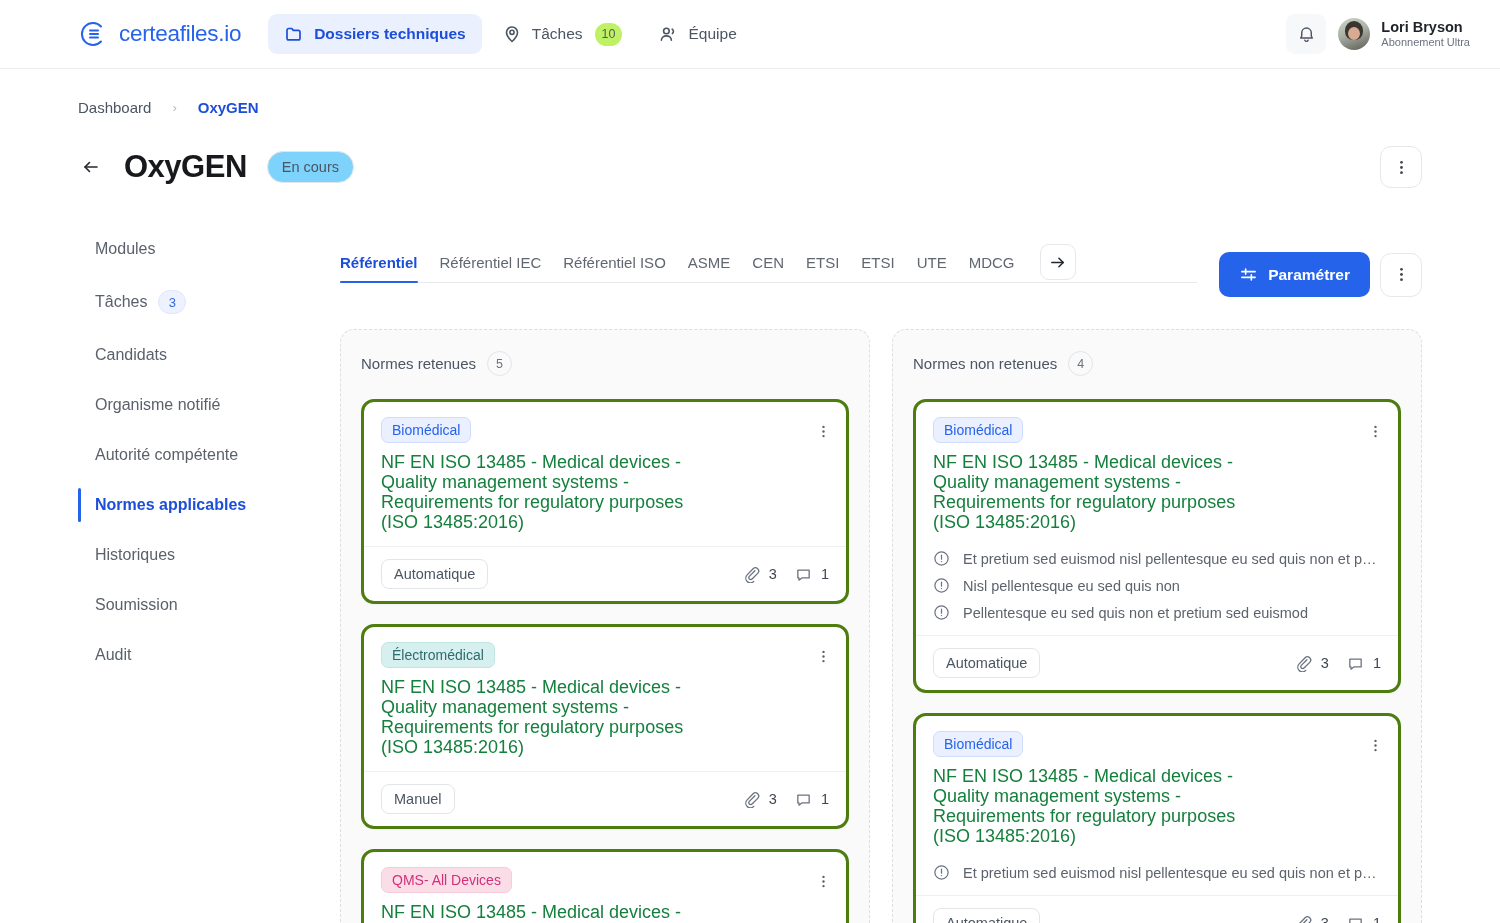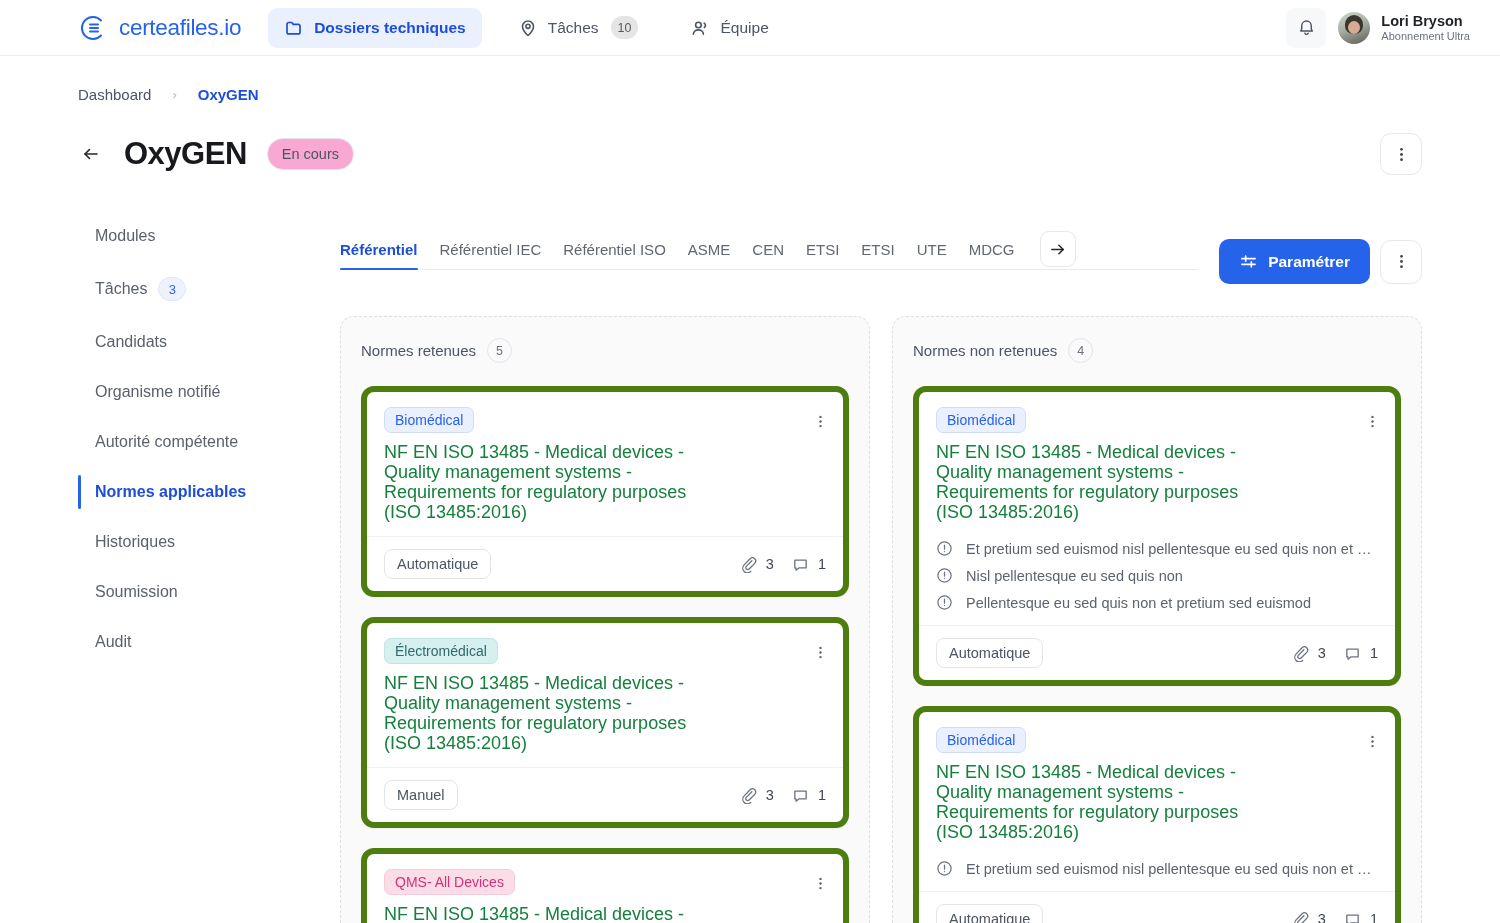--- a/index.html
+++ b/index.html
@@ -6,47 +6,47 @@
   html, body {
     width: 1500px; height: 923px;
     font-family: "Liberation Sans", sans-serif;
     background: #ffffff;
     color: #1f2328;
     overflow: hidden;
   }
 
   
   .topbar {
-    height: 56px;
+    height: 69px;
     display: flex;
     align-items: center;
     padding: 0 24px 0 78px;
     border-bottom: 1px solid #ececee;
     background: #fff;
     position: relative;
   }
   .brand { display: flex; align-items: center; gap: 11px; margin-right: 27px; }
   .brand-logo { width: 30px; height: 30px; display: block; }
   .brand-name {
     font-size: 22.5px; color: #2563eb; letter-spacing: -0.3px;
     font-weight: 400;
   }
-  .nav { display: flex; align-items: center; gap: 20px; }
+  .nav { display: flex; align-items: center; gap: 4px; }
   .nav-item {
     display: flex; align-items: center; gap: 10px;
     padding: 10px 16px; border-radius: 9px;
     font-size: 15.5px; color: #4b5563; cursor: pointer;
     white-space: nowrap;
   }
   .nav-item.active { background: #eaf0fe; color: #1d4ed8; font-weight: 700; }
   .nav-item .ico { width: 20px; height: 20px; display: block; flex: none; }
   .nav-badge {
     display: inline-flex; align-items: center; justify-content: center;
     min-width: 26px; height: 23px; padding: 0 7px;
-    border-radius: 12px; background: #e5e5e5; color: #555b63;
+    border-radius: 12px; background: #bef264; color: #555b63;
     font-size: 12.5px; margin-left: 2px;
   }
   .topbar-right {
     margin-left: auto; display: flex; align-items: center; gap: 6px;
   }
   .icon-btn-ghost {
     width: 40px; height: 40px; border-radius: 9px; background: #f7f8fa;
     display: flex; align-items: center; justify-content: center; cursor: pointer;
   }
   .user { display: flex; align-items: center; gap: 11px; padding: 4px 6px; cursor: pointer; }
@@ -78,21 +78,21 @@
   .crumb-sep { color: #b6bbc2; font-size: 13px; }
 
   .title-row { display: flex; align-items: center; gap: 20px; margin-top: 30px; }
   .back-btn {
     width: 26px; height: 26px; display:flex; align-items:center; justify-content:center;
     cursor: pointer; color:#23272e;
   }
   .page-title { font-size: 31px; font-weight: 700; letter-spacing: -0.5px; color:#17191d; }
   .status-pill {
     padding: 7px 14px; border: 1px solid #e4e6ea; border-radius: 17px;
-    font-size: 14.5px; color: #4b5563; background:#f9a8d4;
+    font-size: 14.5px; color: #4b5563; background:#7dd3fc;
   }
   .title-kebab {
     margin-left: auto; width: 42px; height: 42px; border-radius: 11px;
     border: 1px solid #e6e8ec; background: #fff;
     display: flex; align-items: center; justify-content: center; cursor: pointer;
   }
 
   
   .main { display: flex; margin-top: 36px; }
   .sidebar { width: 262px; flex: none; padding-top: 4px; }
@@ -159,21 +159,21 @@
   }
   .col-head { display: flex; align-items: center; gap: 11px; margin-bottom: 23px; }
   .col-title { font-size: 15px; color: #4b5563; }
   .col-count {
     display:inline-flex; align-items:center; justify-content:center;
     min-width: 25px; height: 25px; padding: 0 7px; border-radius: 13px;
     border: 1px solid #e2e4e8; color:#6b7280; font-size:12.5px; background:#fafafb;
   }
 
   .card {
-    background: #fff; border: 6px solid #4d7c0f; border-radius: 13px;
+    background: #fff; border: 3px solid #4d7c0f; border-radius: 13px;
     margin-bottom: 20px; box-shadow: 0 1px 2px rgba(16,24,40,.04);
     overflow: hidden;
   }
   .card-body { padding: 15px 17px 14px 17px; position: relative; }
   .card-kebab {
     position: absolute; top: 16px; right: 12px; width: 22px; height: 26px;
     display:flex; align-items:center; justify-content:center; cursor:pointer;
   }
   .tag {
     display: inline-block; padding: 4px 10px; border-radius: 7px;

